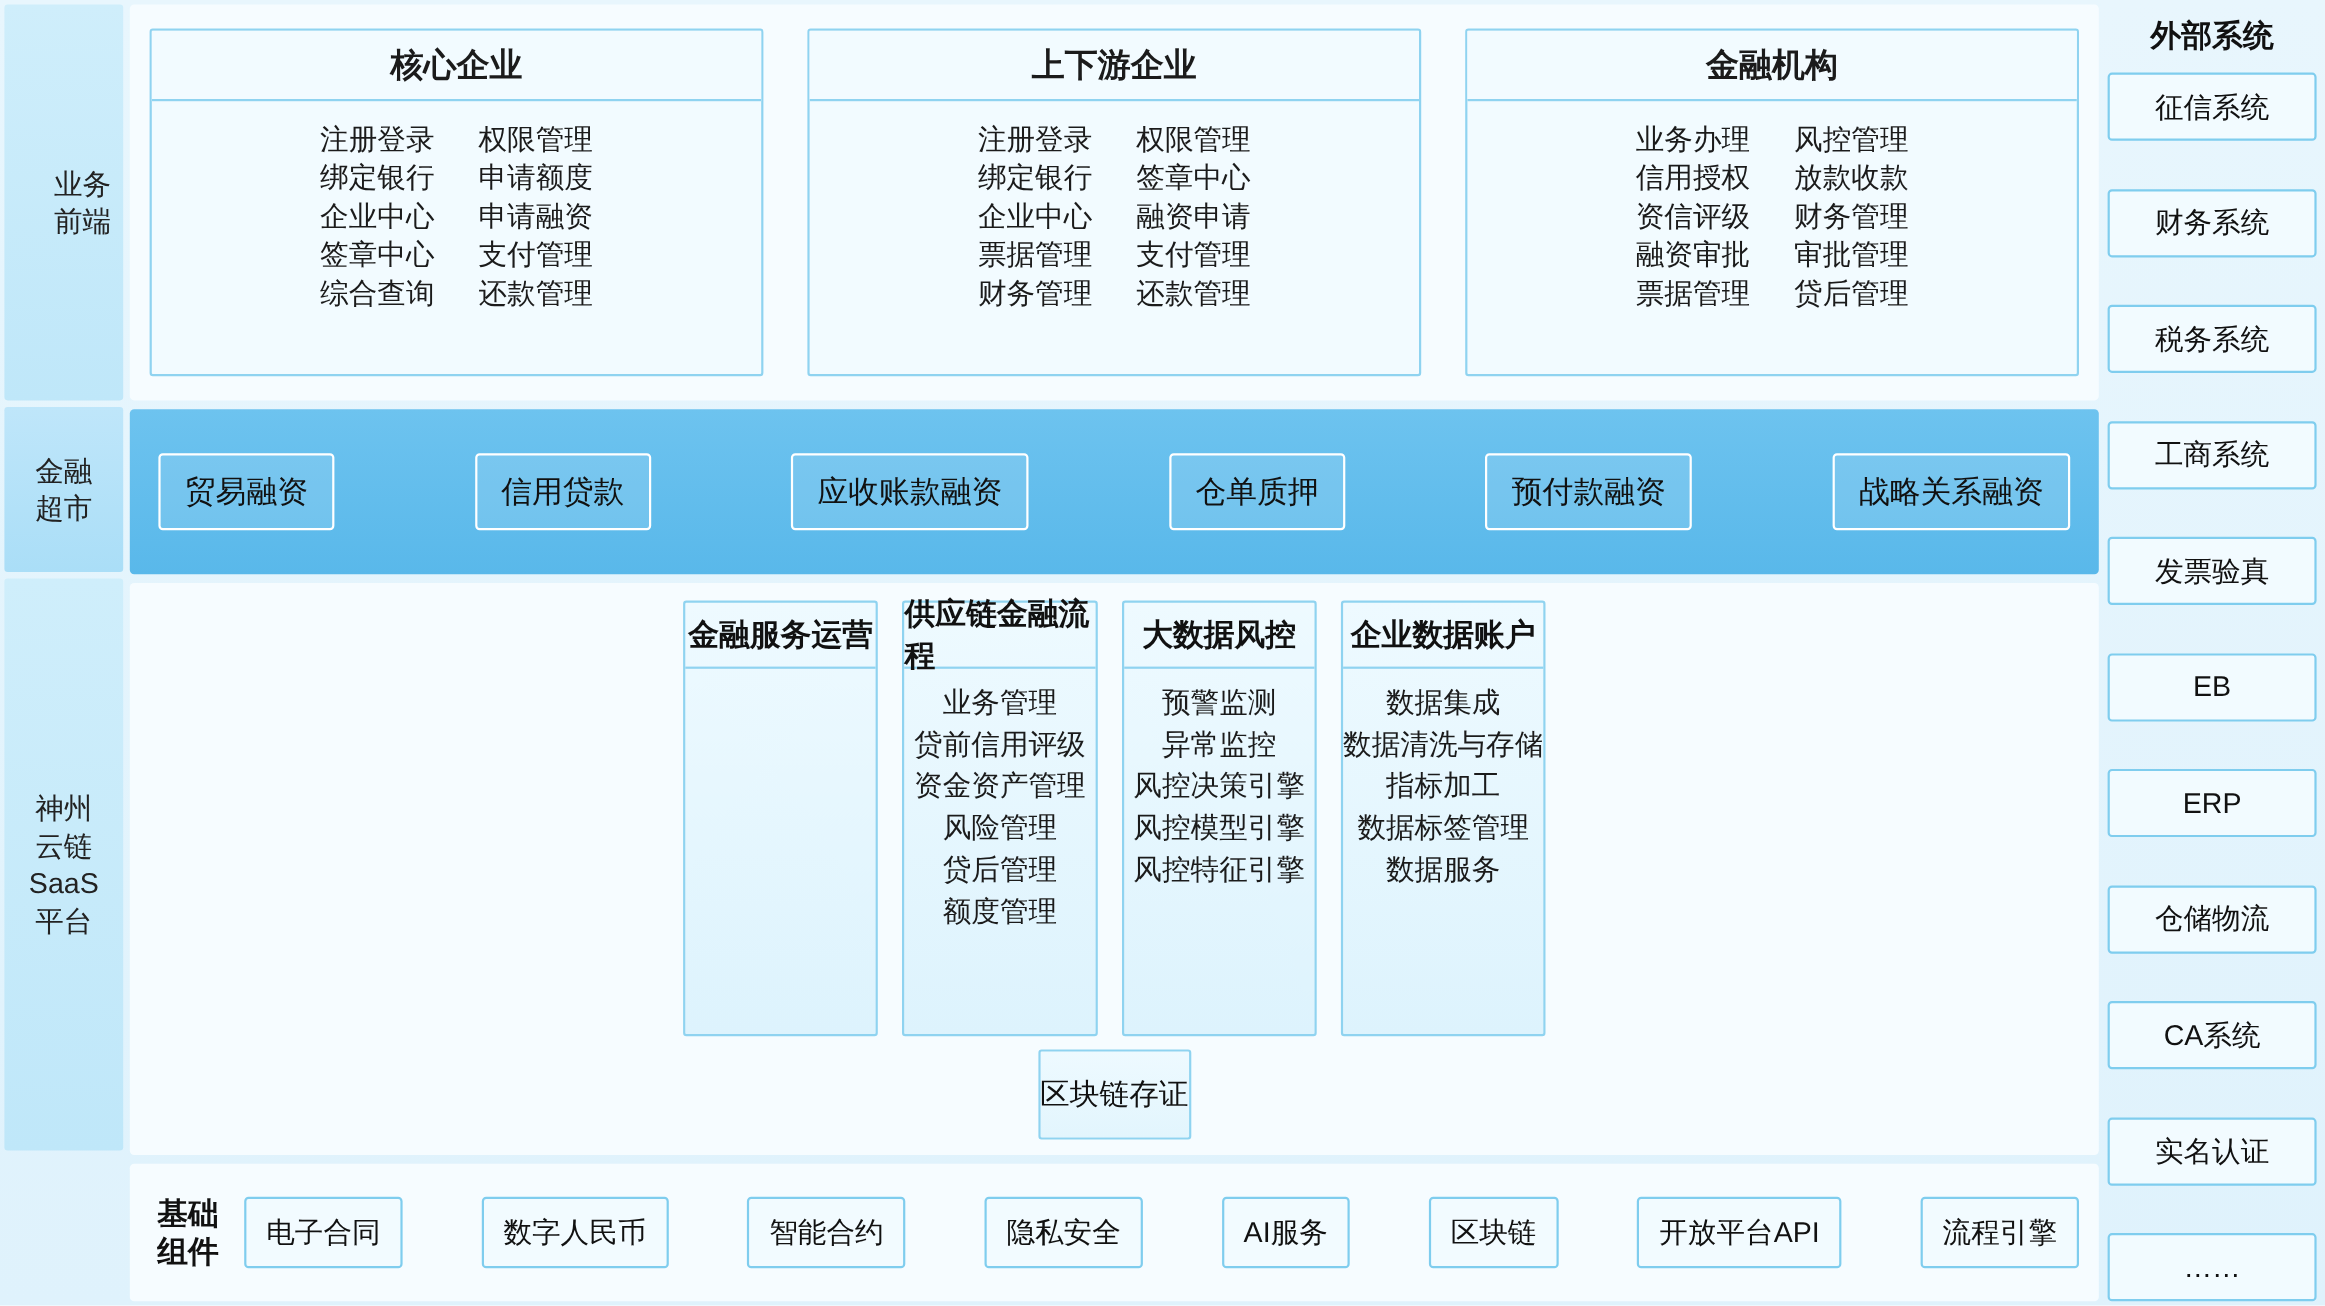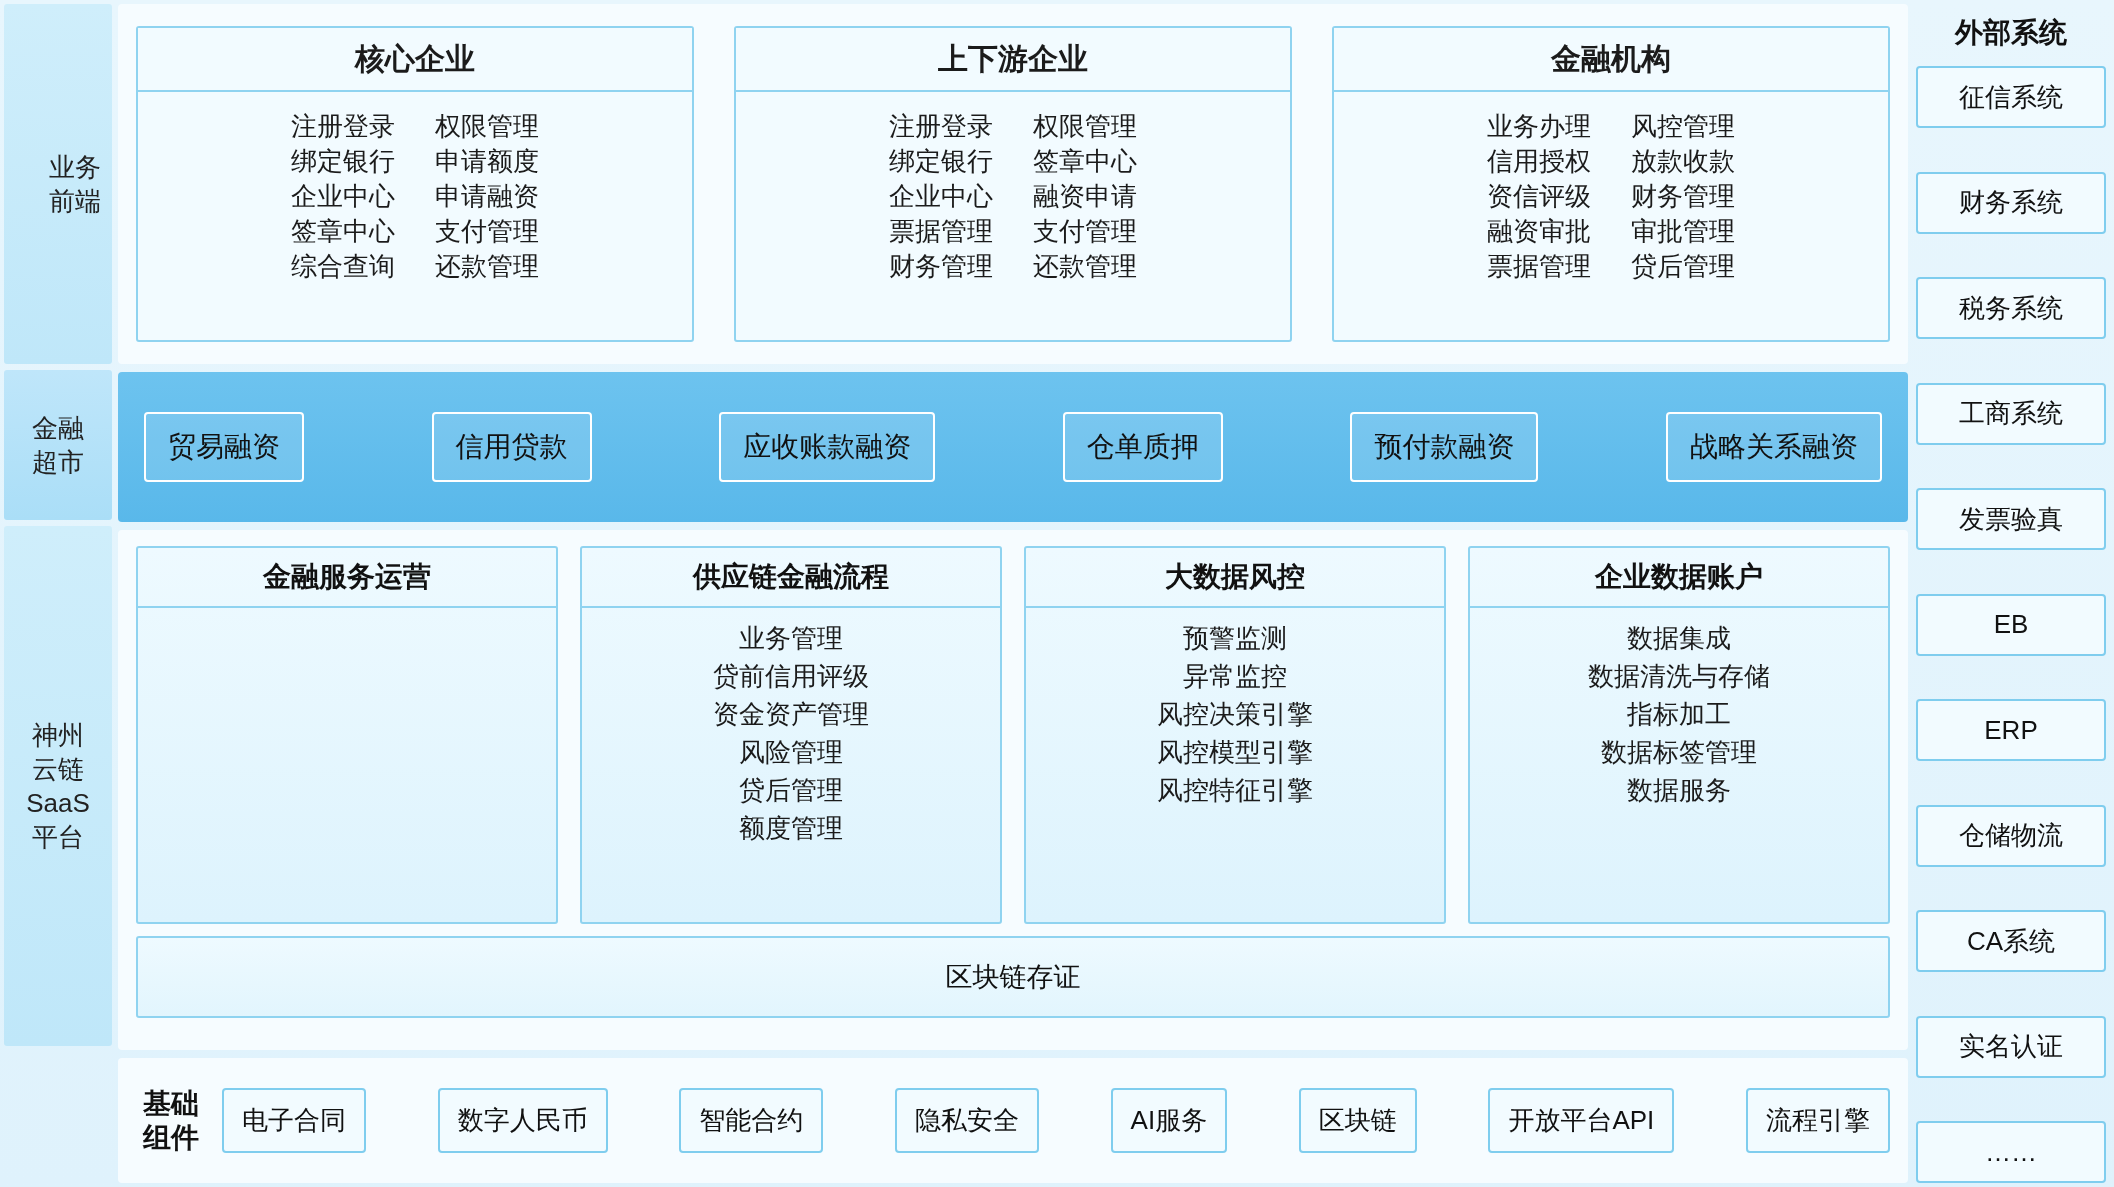--- a/index.html
+++ b/index.html
@@ -130,24 +130,25 @@
     color: #111;
     font-size: 28px;
     padding: 14px 22px;
     background: rgba(255,255,255,0.12);
     white-space: nowrap;
   }
 
   
   .band-saas {
     height: 520px;
-    padding: 16px 18px 32px 18px;
+    padding: 16px 18px 14px 18px;
     display: flex;
     flex-direction: column;
     gap: 12px;
+    align-items: center;
   }
   .saas-cards {
     flex: 1 1 auto;
     display: flex;
     flex-direction: row;
     gap: 22px;
   }
   .saas-card {
     flex: 1 1 0;
     border: 2px solid #8fd3f0;

